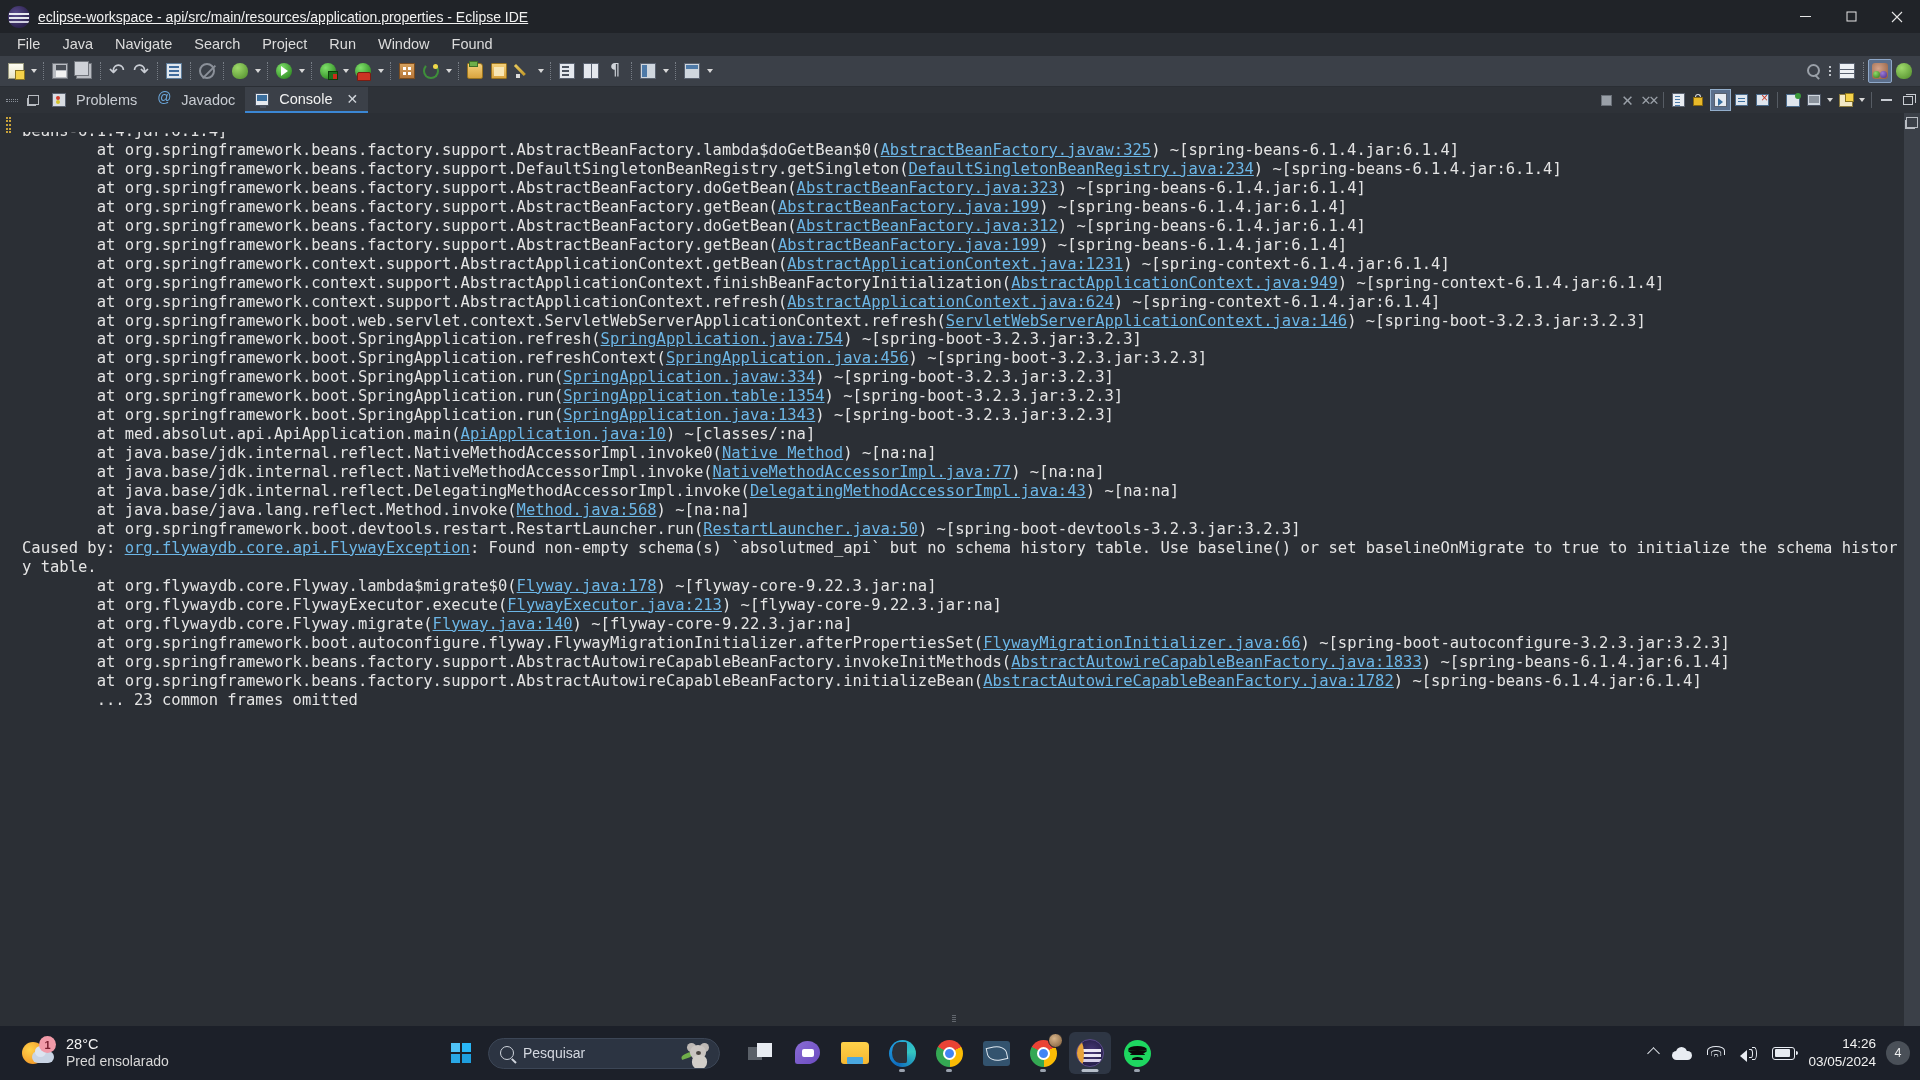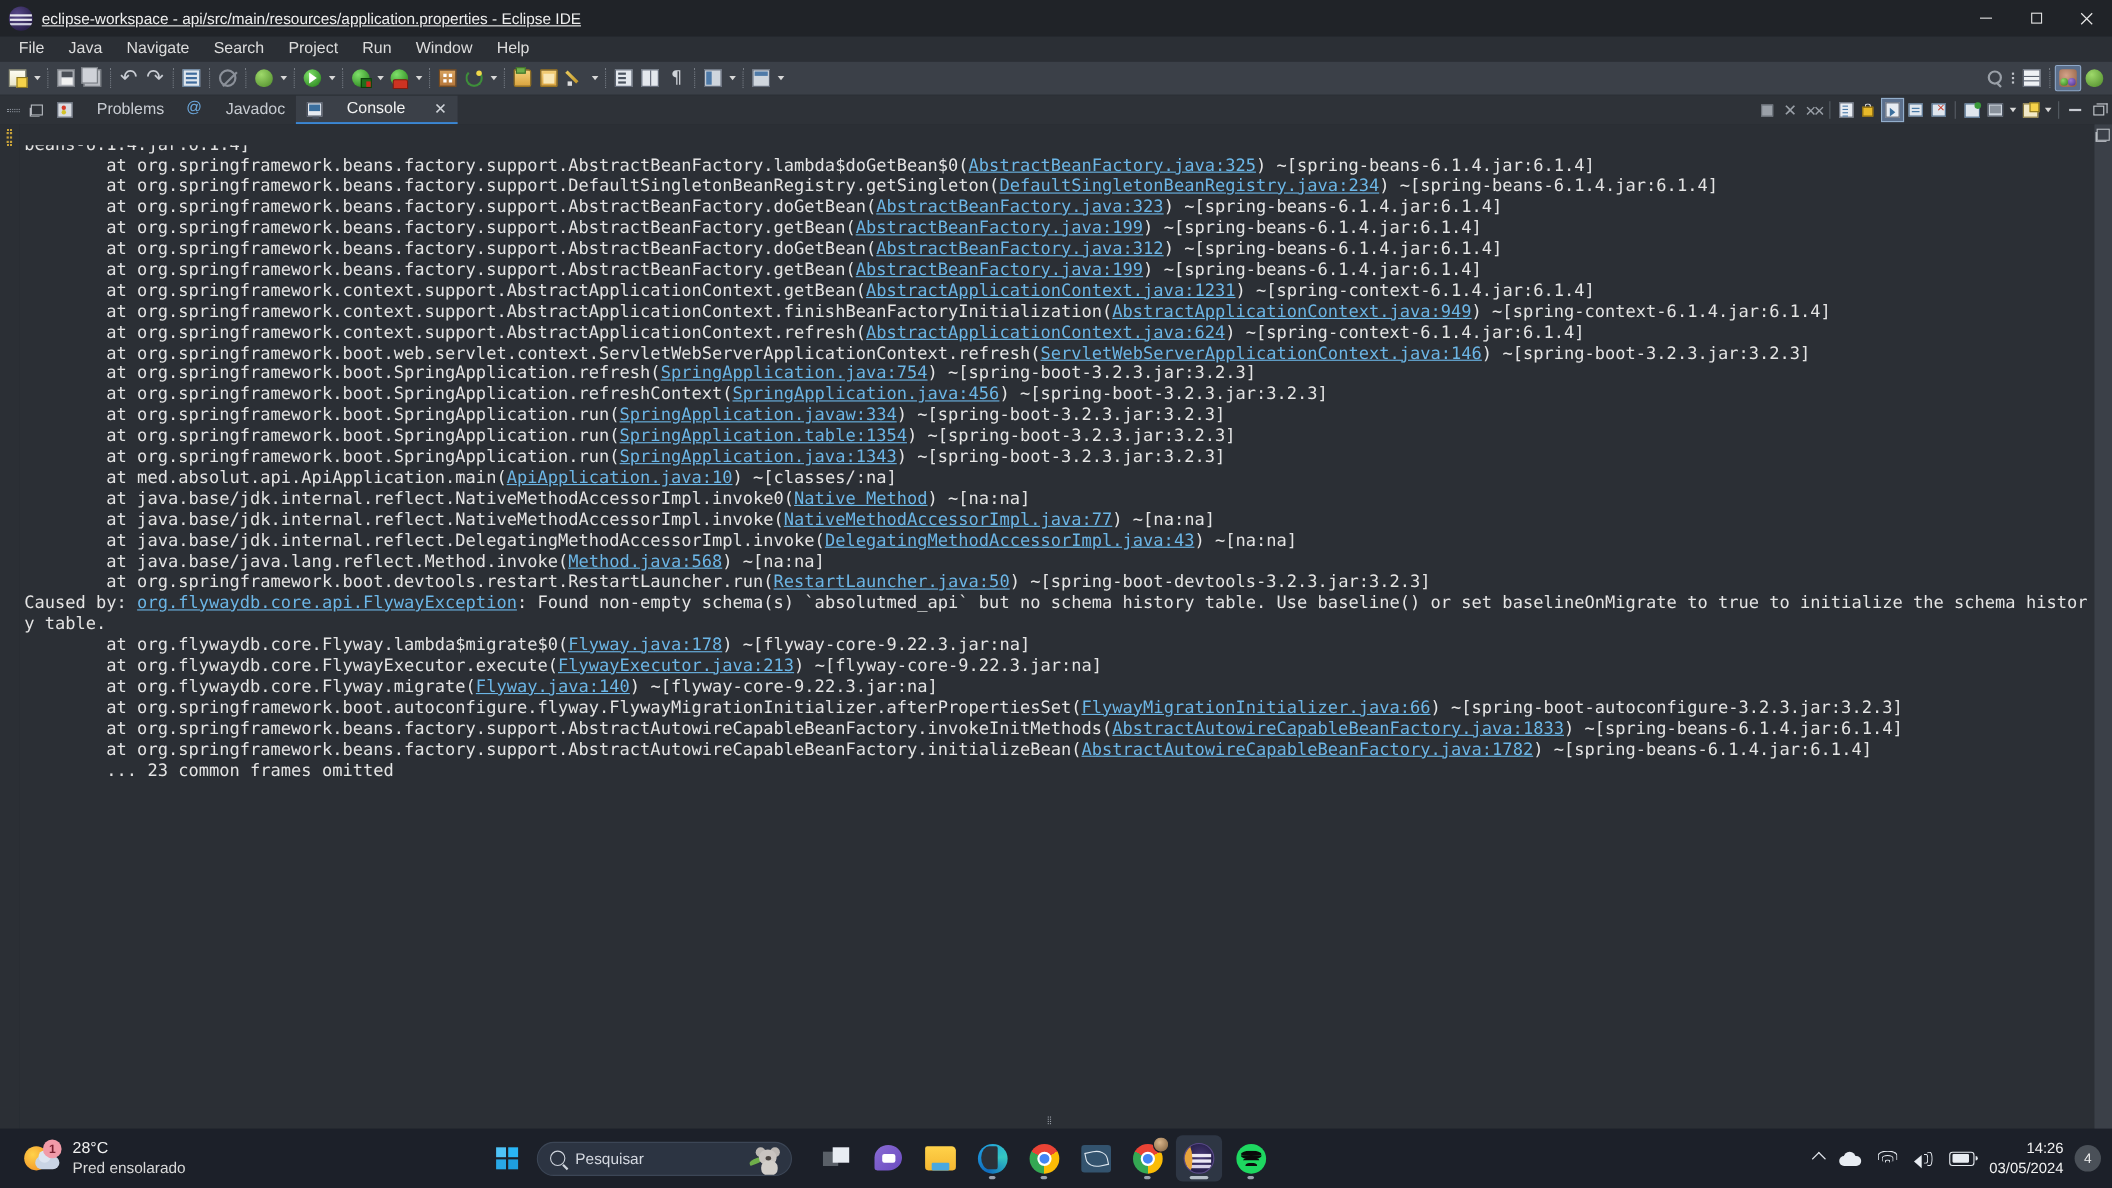--- a/index.html
+++ b/index.html
@@ -170,21 +170,21 @@
   .tab-drag {
     width: 24px; height: 26px; display:flex; align-items:center; justify-content:center;
     flex:none;
   }
   .tab-drag .grip { width:12px; height:3px; border-top:1px dotted #8a9099; border-bottom:1px dotted #8a9099; }
   .restore-ic { width:18px; height:26px; display:flex; align-items:center; justify-content:center; }
   .restore-ic::after {
     content:""; width:9px; height:8px; border:1px solid #b8bcc2; box-shadow:-2px 2px 0 -1px #b8bcc2;
   }
   .viewtab {
-    height: 26px; display:flex; align-items:center; gap:22px;
+    height: 26px; display:flex; align-items:center; gap:10px;
     padding: 0 10px; font-size:14.5px; color:#c8ccd2; white-space:nowrap;
   }
   .viewtab.active {
     background: #3b4048; color:#f2f2f2;
     border-bottom: 2px solid #3b87d4;
   }
   .viewtab .vt-close { margin-left:4px; color:#d0d4da; font-size:14px; }
   .ic-problems { width:14px; height:14px; background:#d8dce2; border:1px solid #5a6270; flex:none; position:relative; }
   .ic-problems::after { content:""; position:absolute; left:3px; top:2px; width:4px; height:4px;
     border-radius:50%; background:#d43b2a; box-shadow:0 4px 0 #d4c22a; }
@@ -459,21 +459,21 @@
 </div>
 
 <div class="menubar">
   <div class="menu-item">File</div>
   <div class="menu-item">Java</div>
   <div class="menu-item">Navigate</div>
   <div class="menu-item">Search</div>
   <div class="menu-item">Project</div>
   <div class="menu-item">Run</div>
   <div class="menu-item">Window</div>
-  <div class="menu-item">Help</div>
+  <div class="menu-item">Found</div>
 </div>
 
 <div class="toolbar">
   <div class="tb-btn">
       <span class="ic ic-newfile"></span>
     </div>
   <div class="tb-arrow"></div>
   <div class="tb-sep"></div>
   <div class="tb-btn">
       <span class="ic ic-save"></span>
@@ -644,21 +644,21 @@
 </div>
 
 <div class="console-wrap">
   <div class="console-gutter">
     <div class="gutter-mark"></div>
   </div>
 
   <div class="console-body">
     <div class="log-area">
       <div class="log-inner" id="log-inner"><span>beans-6.1.4.jar:6.1.4]</span>
-<span>        at org.springframework.beans.factory.support.AbstractBeanFactory.lambda$doGetBean$0(<span class="lnk">AbstractBeanFactory.java:325</span>) ~[spring-beans-6.1.4.jar:6.1.4]</span>
+<span>        at org.springframework.beans.factory.support.AbstractBeanFactory.lambda$doGetBean$0(<span class="lnk">AbstractBeanFactory.javaw:325</span>) ~[spring-beans-6.1.4.jar:6.1.4]</span>
 <span>        at org.springframework.beans.factory.support.DefaultSingletonBeanRegistry.getSingleton(<span class="lnk">DefaultSingletonBeanRegistry.java:234</span>) ~[spring-beans-6.1.4.jar:6.1.4]</span>
 <span>        at org.springframework.beans.factory.support.AbstractBeanFactory.doGetBean(<span class="lnk">AbstractBeanFactory.java:323</span>) ~[spring-beans-6.1.4.jar:6.1.4]</span>
 <span>        at org.springframework.beans.factory.support.AbstractBeanFactory.getBean(<span class="lnk">AbstractBeanFactory.java:199</span>) ~[spring-beans-6.1.4.jar:6.1.4]</span>
 <span>        at org.springframework.beans.factory.support.AbstractBeanFactory.doGetBean(<span class="lnk">AbstractBeanFactory.java:312</span>) ~[spring-beans-6.1.4.jar:6.1.4]</span>
 <span>        at org.springframework.beans.factory.support.AbstractBeanFactory.getBean(<span class="lnk">AbstractBeanFactory.java:199</span>) ~[spring-beans-6.1.4.jar:6.1.4]</span>
 <span>        at org.springframework.context.support.AbstractApplicationContext.getBean(<span class="lnk">AbstractApplicationContext.java:1231</span>) ~[spring-context-6.1.4.jar:6.1.4]</span>
 <span>        at org.springframework.context.support.AbstractApplicationContext.finishBeanFactoryInitialization(<span class="lnk">AbstractApplicationContext.java:949</span>) ~[spring-context-6.1.4.jar:6.1.4]</span>
 <span>        at org.springframework.context.support.AbstractApplicationContext.refresh(<span class="lnk">AbstractApplicationContext.java:624</span>) ~[spring-context-6.1.4.jar:6.1.4]</span>
 <span>        at org.springframework.boot.web.servlet.context.ServletWebServerApplicationContext.refresh(<span class="lnk">ServletWebServerApplicationContext.java:146</span>) ~[spring-boot-3.2.3.jar:3.2.3]</span>
 <span>        at org.springframework.boot.SpringApplication.refresh(<span class="lnk">SpringApplication.java:754</span>) ~[spring-boot-3.2.3.jar:3.2.3]</span>

